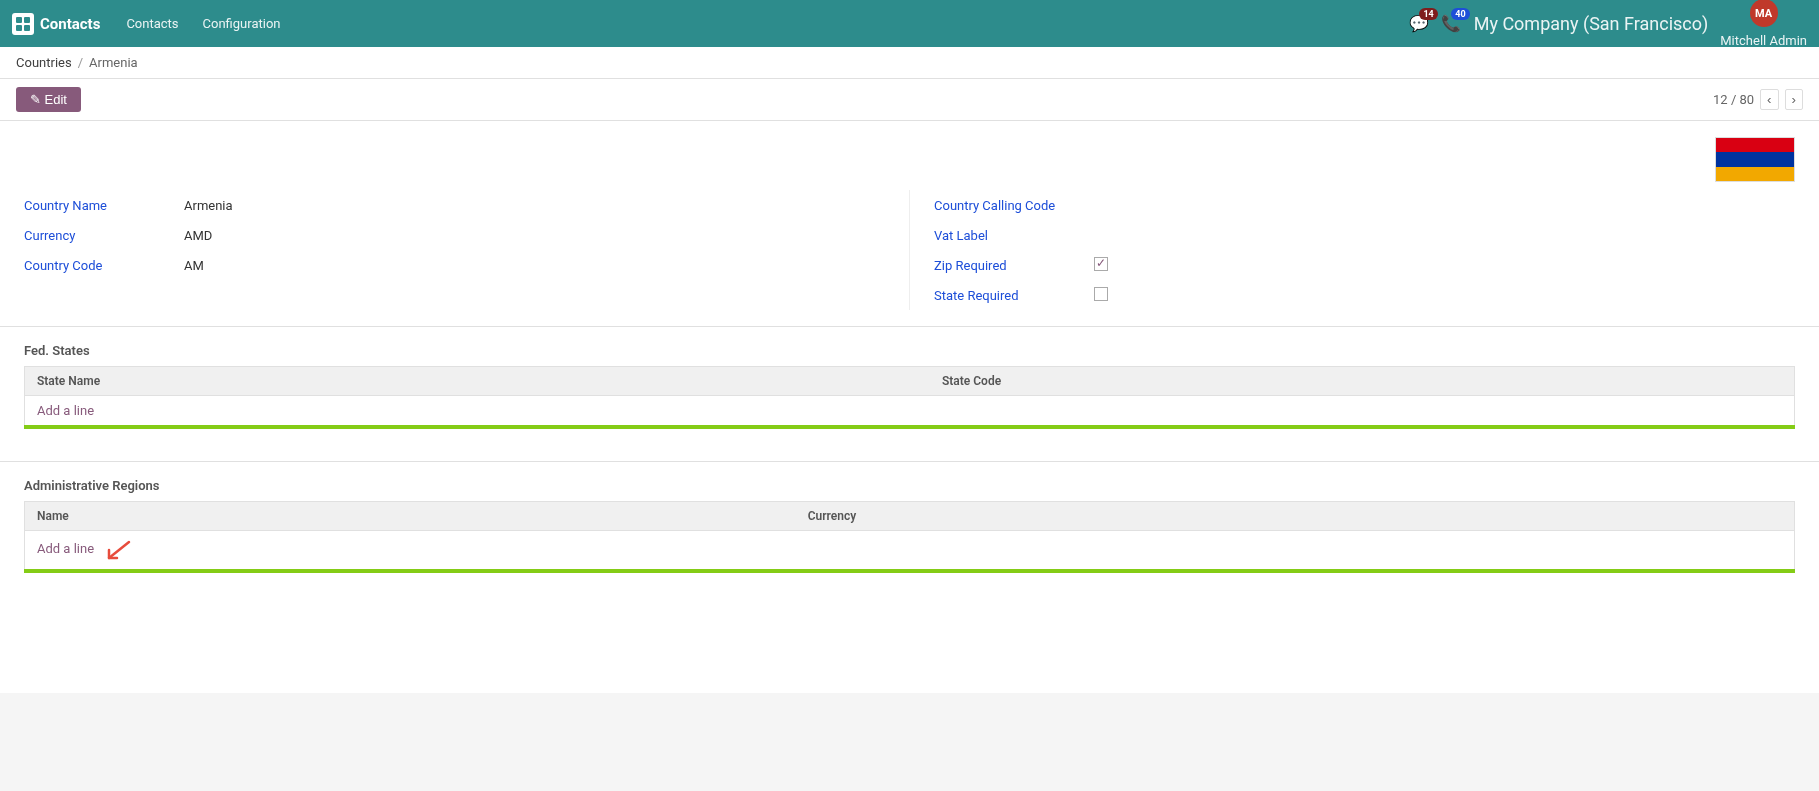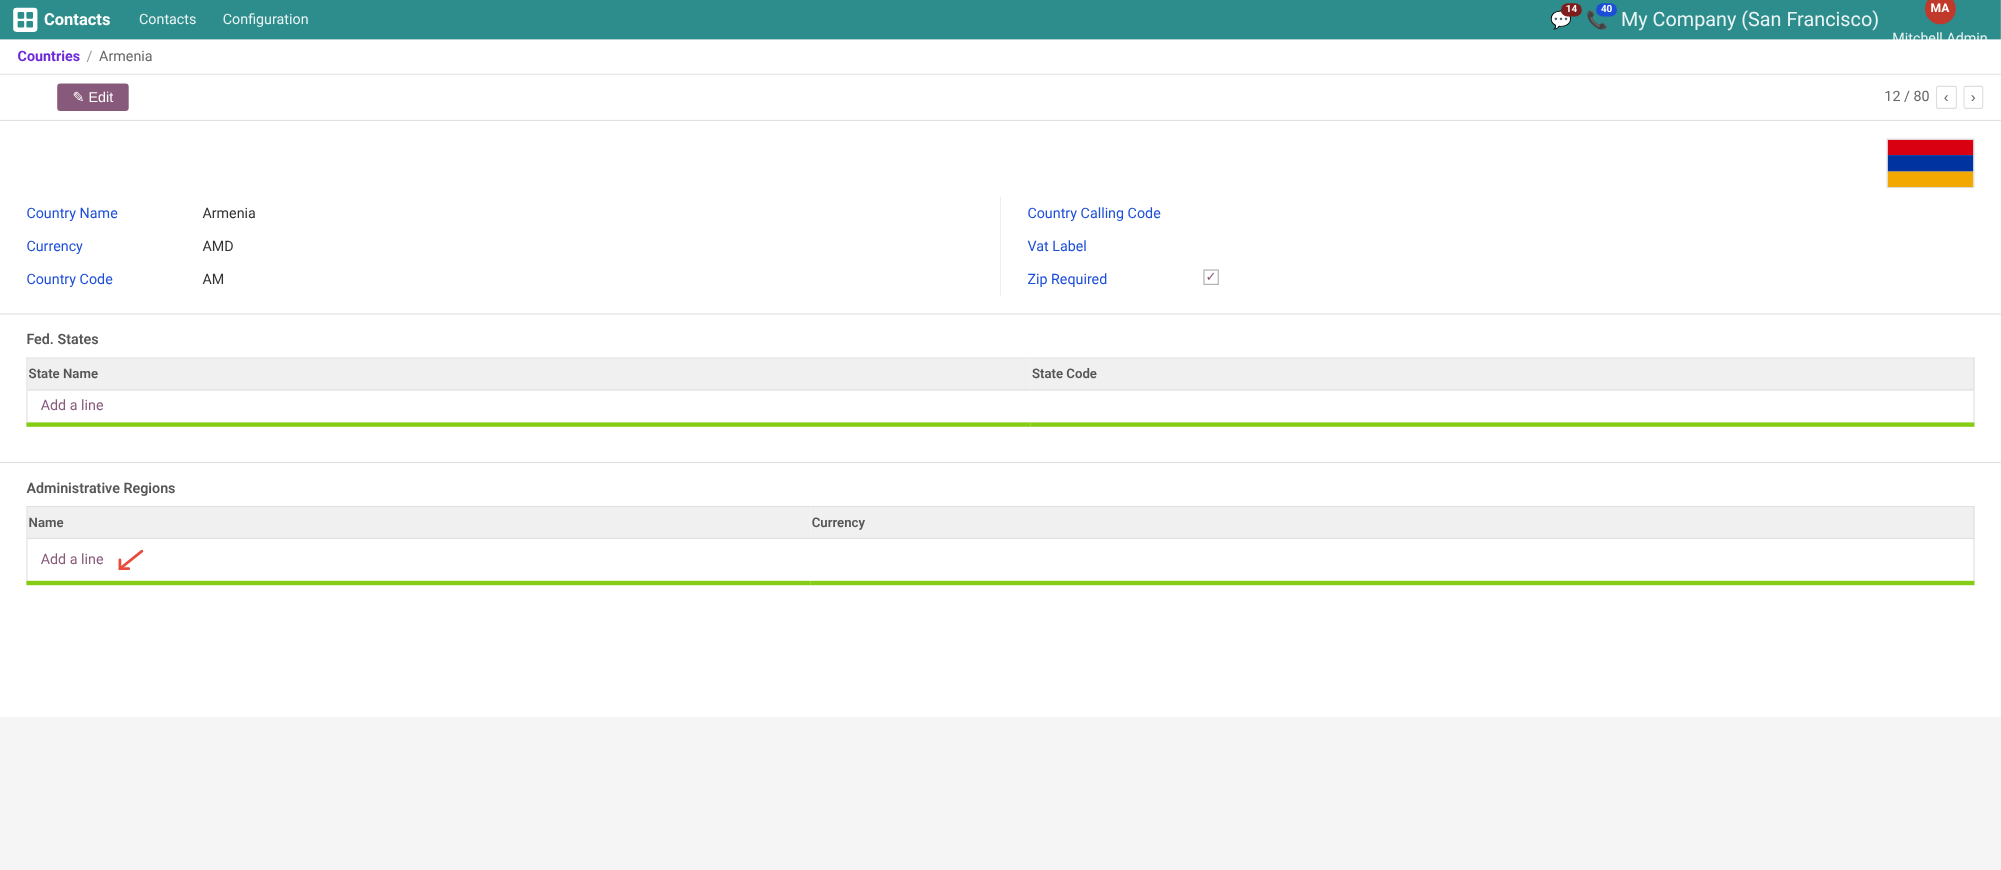--- a/index.html
+++ b/index.html
@@ -1,21 +1,21 @@
 <!DOCTYPE html>
 <html><head>
   <meta charset="utf-8">
   <style>
     * { box-sizing: border-box; margin: 0; padding: 0; }
     body { font-family: -apple-system, BlinkMacSystemFont, 'Segoe UI', Roboto, sans-serif; font-size: 13px; color: #333; background: #f5f5f5; }
 
     
     .topbar {
       background: #2d8c8c;
-      height: 36px;
+      height: 47px;
       display: flex;
       align-items: center;
       padding: 0 12px;
       gap: 16px;
       color: white;
     }
     .topbar-logo {
       display: flex;
       align-items: center;
       gap: 6px;
@@ -85,42 +85,42 @@
     
     .breadcrumb-bar {
       padding: 8px 16px;
       display: flex;
       align-items: center;
       gap: 6px;
       font-size: 13px;
       background: white;
       border-bottom: 1px solid #e0e0e0;
     }
-    .breadcrumb-link { color: #6d28d9; cursor: pointer; font-weight: bold; }
+    .breadcrumb-link { color: #404040; cursor: pointer; }
     .breadcrumb-sep { color: #999; }
     .breadcrumb-current { color: #666; }
 
     
     .toolbar {
       padding: 8px 16px;
       background: white;
       border-bottom: 1px solid #e0e0e0;
       display: flex;
       align-items: center;
       justify-content: space-between;
     }
     .btn-edit {
       background: #875a7b;
       color: white;
       border: none;
       padding: 5px 14px;
       border-radius: 3px;
       cursor: pointer;
       font-size: 13px;
-      display: flex; align-items: center; gap: 5px; margin-left: 36px;
+      display: flex; align-items: center; gap: 5px;
     }
     .pager {
       display: flex; align-items: center; gap: 6px; color: #666; font-size: 13px;
     }
     .pager-btn {
       background: none; border: 1px solid #ddd;
       padding: 2px 6px; cursor: pointer; border-radius: 2px; color: #666;
     }
 
     
@@ -202,21 +202,21 @@
     }
 
     
     .data-table {
       width: 100%;
       border-collapse: collapse;
       border: 1px solid #e0e0e0;
     }
     .data-table th {
       background: #f0f0f0;
-      padding: 7px 1px;
+      padding: 7px 12px;
       text-align: left;
       font-weight: 600;
       font-size: 12px;
       color: #555;
       border-bottom: 1px solid #e0e0e0;
     }
     .data-table td {
       padding: 7px 12px;
       border-bottom: 4px solid #84cc16;
       font-size: 13px;
@@ -325,20 +325,26 @@
         <span class="form-label">Country Calling Code</span>
       </div>
       <div class="form-row">
         <span class="form-label">Vat Label</span>
         <span class="form-value"></span>
       </div>
       <div class="form-row">
         <span class="form-label">Zip Required</span>
         <span class="form-value">
           <span class="checkbox-display checked"></span>
+        </span>
+      </div>
+      <div class="form-row">
+        <span class="form-label">State Required</span>
+        <span class="form-value">
+          <span class="checkbox-display"></span>
         </span>
       </div>
     </div>
   </div>
 
   <div class="section-spacer"></div>
   <hr class="divider">
 
   <div class="section">
     <div class="section-title">Fed. States</div>

